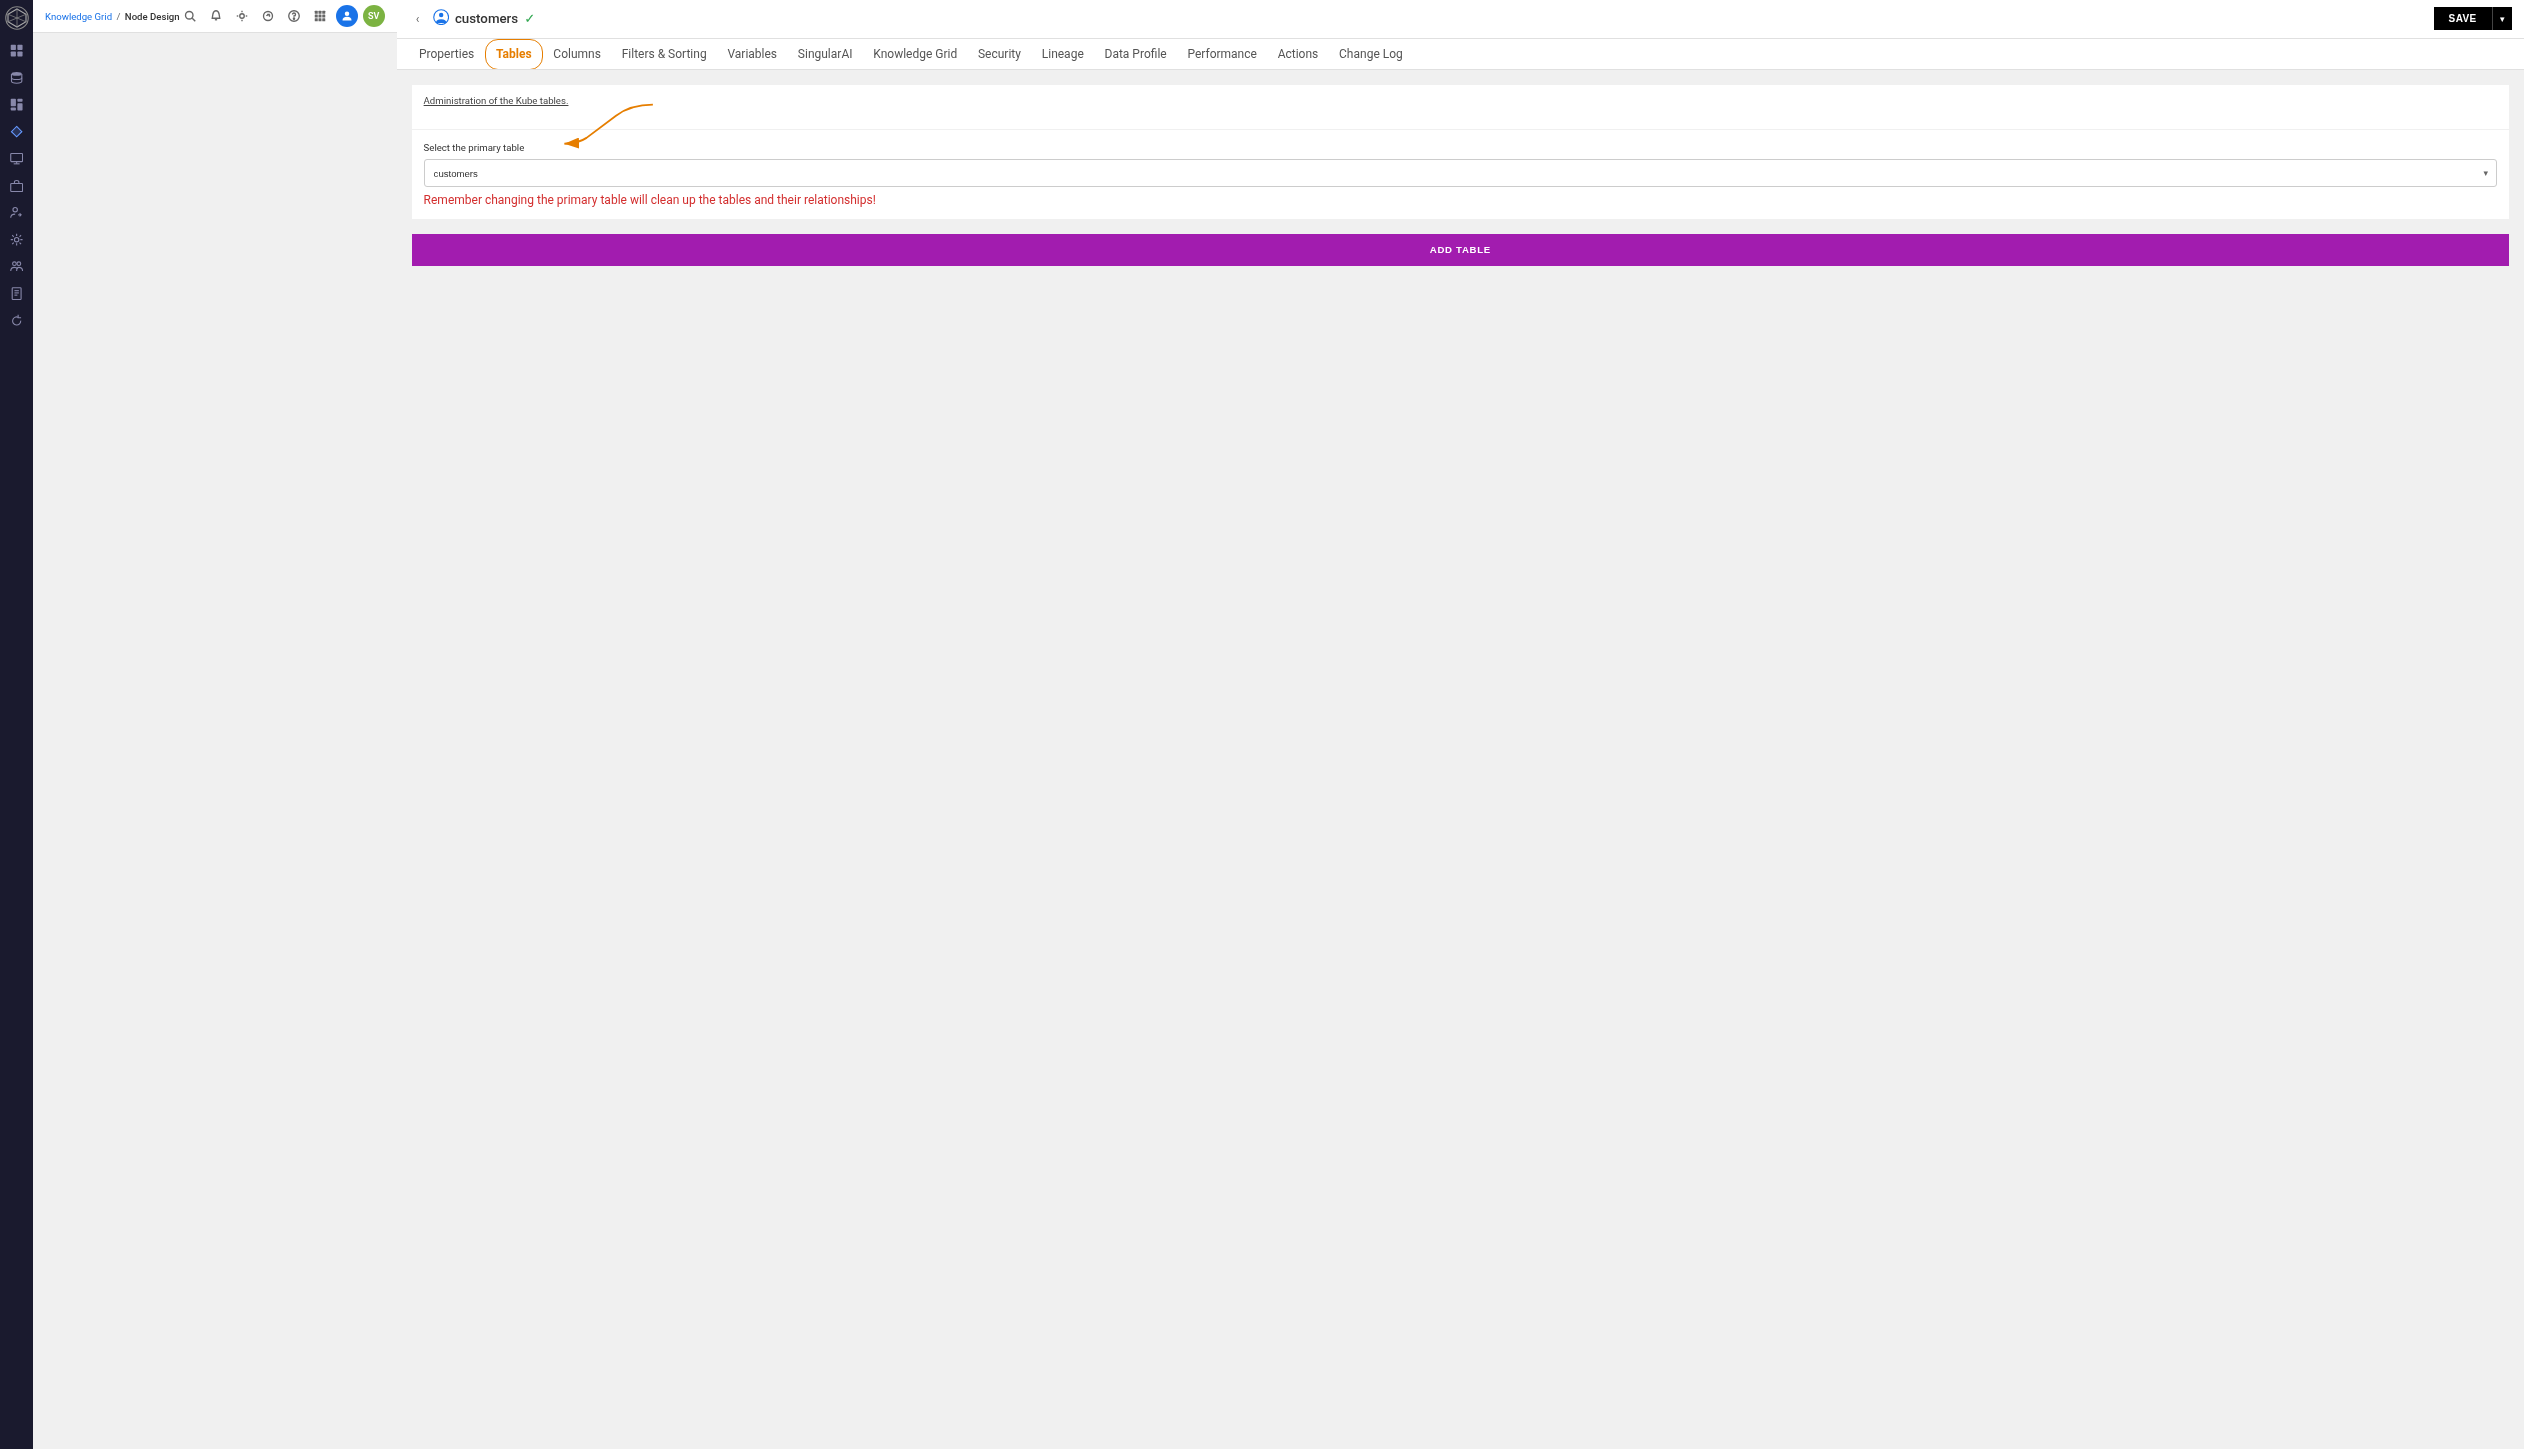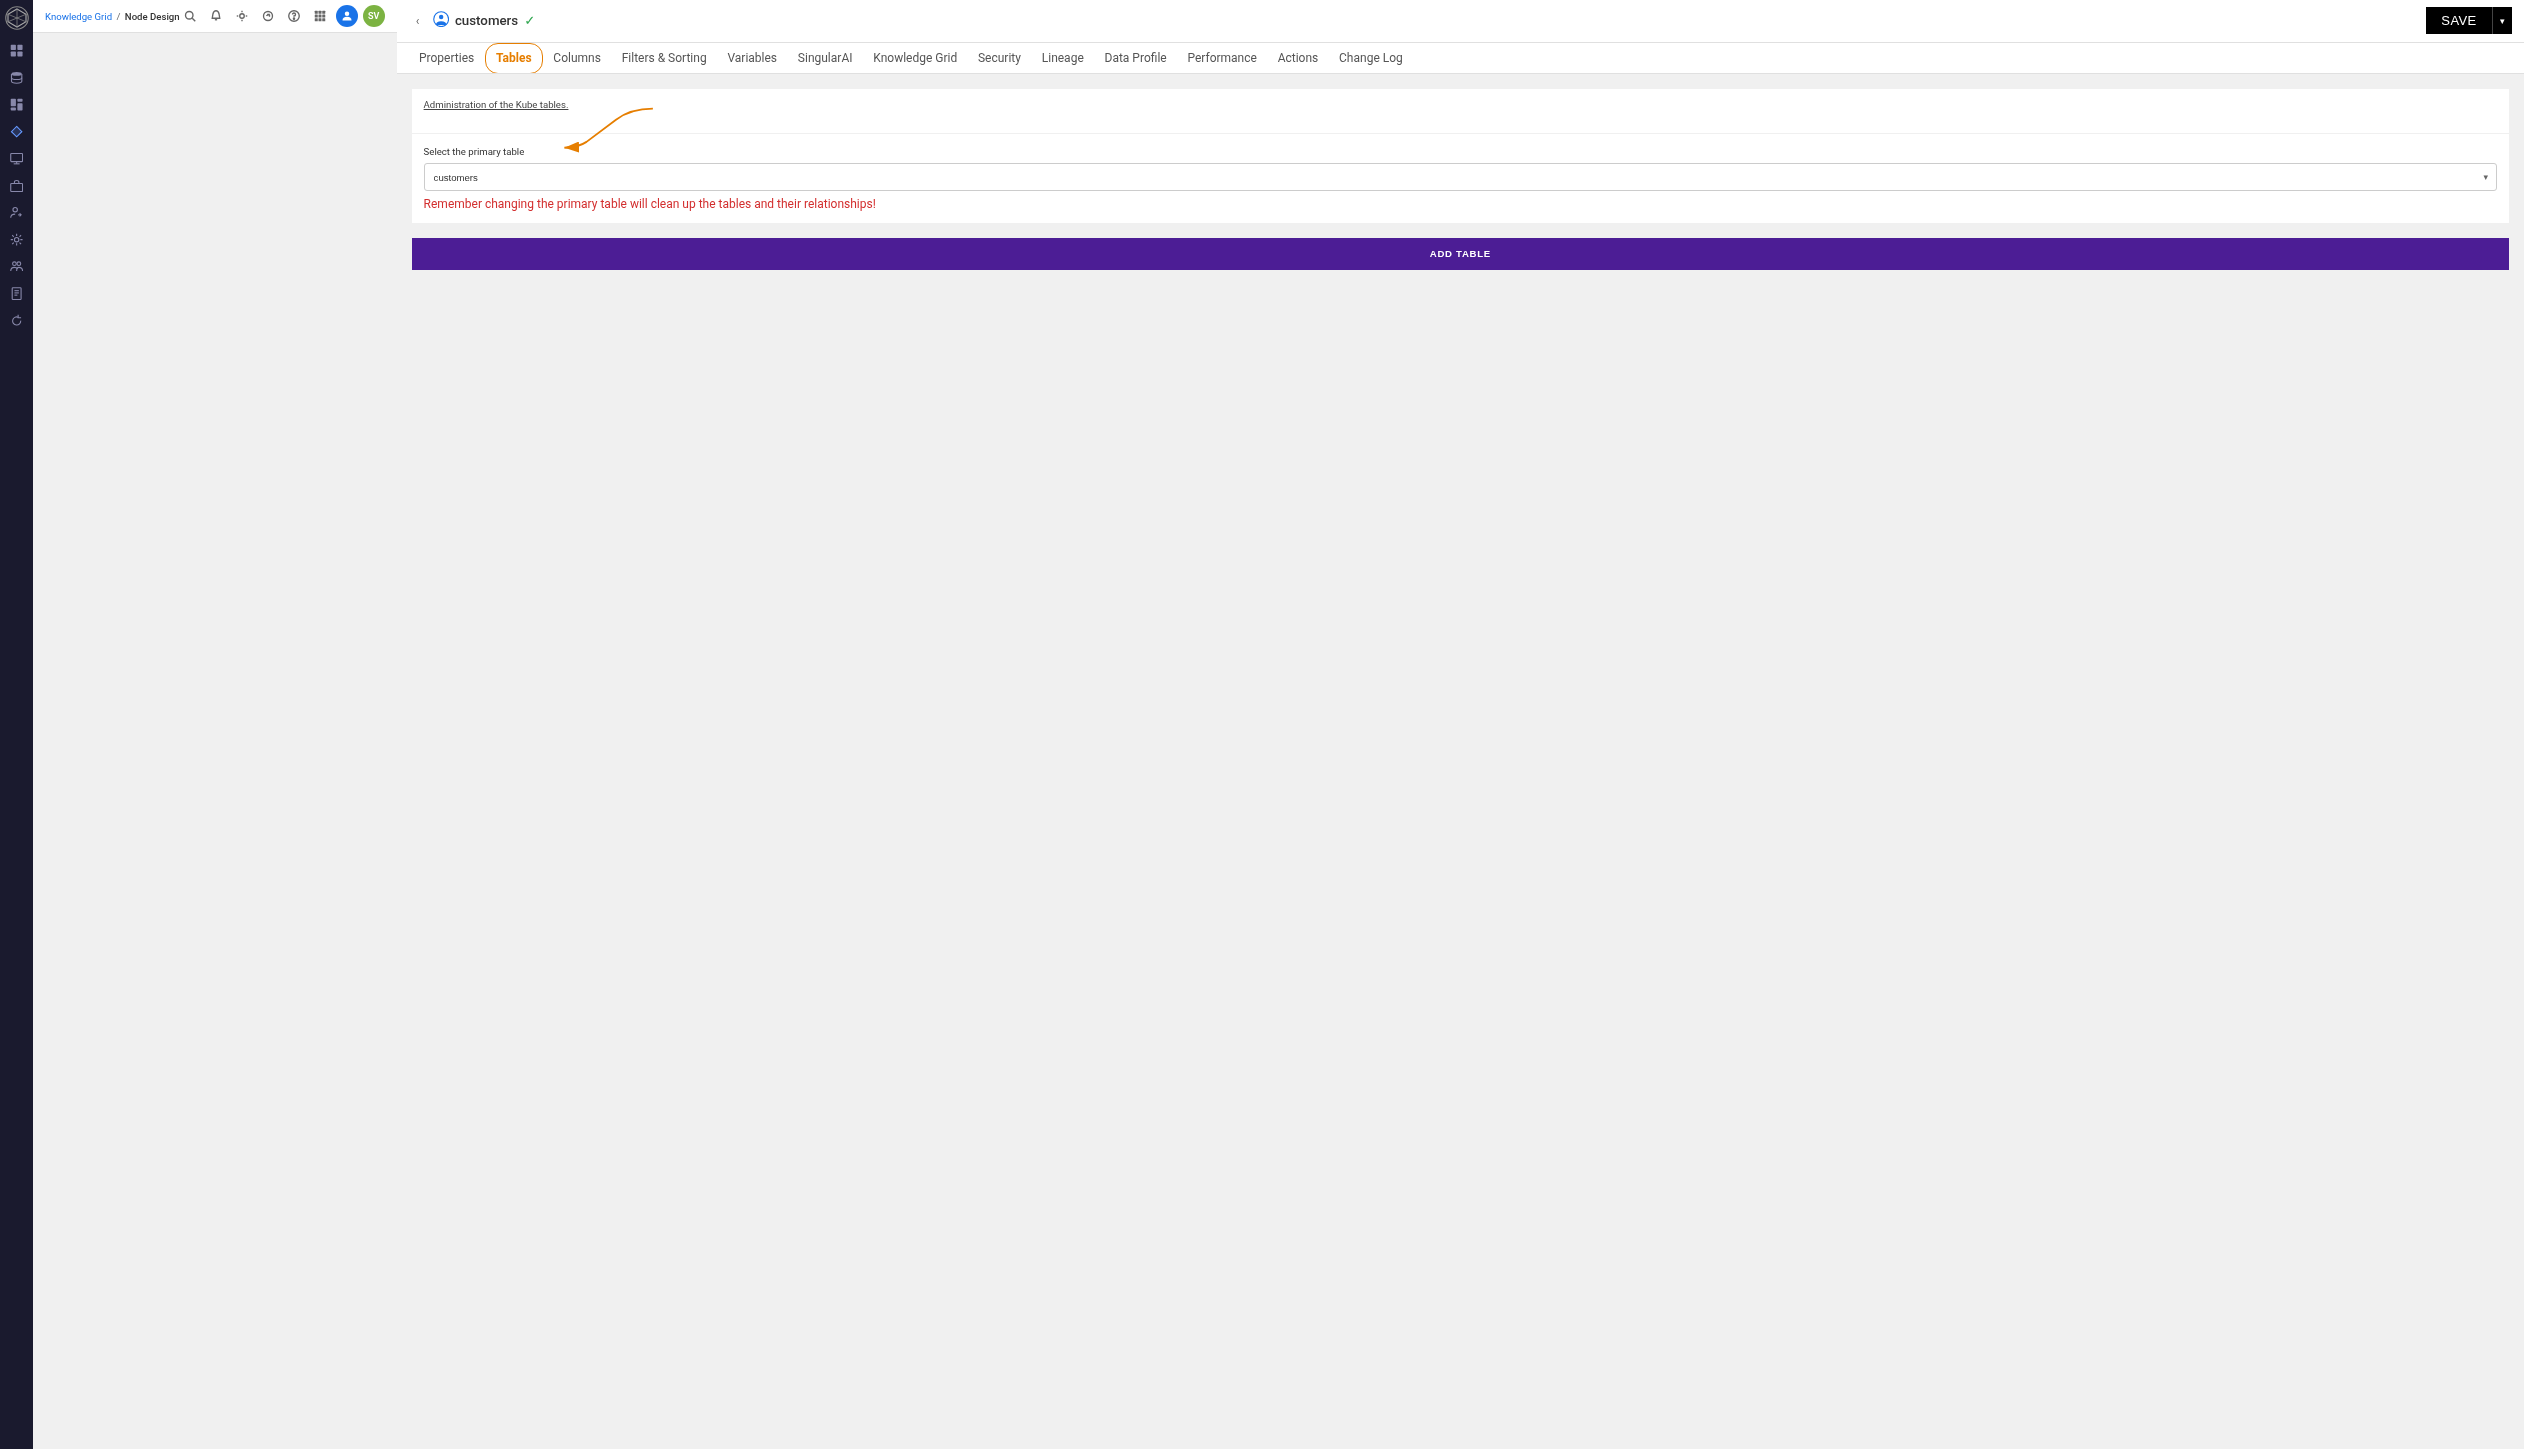--- a/index.html
+++ b/index.html
@@ -140,22 +140,22 @@
     }
     .save-btn-group {
       display: flex;
       align-items: stretch;
     }
     .save-btn {
       background: #000;
       color: #fff;
       border: none;
       padding: 6px 15px;
-      font-size: 13px;
-      font-weight: 400;
+      font-size: 10px;
+      font-weight: 700;
       cursor: pointer;
       letter-spacing: 0.4px;
     }
     .save-btn-chevron {
       background: #000;
       color: #fff;
       border: none;
       border-left: 0.7px solid #444;
       padding: 6px 7.4px;
       cursor: pointer;
@@ -233,21 +233,21 @@
       color: #666;
       font-size: 9px;
     }
     .warning-text {
       font-size: 12px;
       color: #d32f2f;
       margin-top: 6px;
     }
     .add-table-btn {
       width: 100%;
-      background: #4c1d95;
+      background: #a21caf;
       color: #fff;
       border: none;
       padding: 10.4px;
       font-size: 9.6px;
       font-weight: 600;
       letter-spacing: 0.7px;
       cursor: pointer;
       margin-top: 15px;
       text-align: center;
     }

